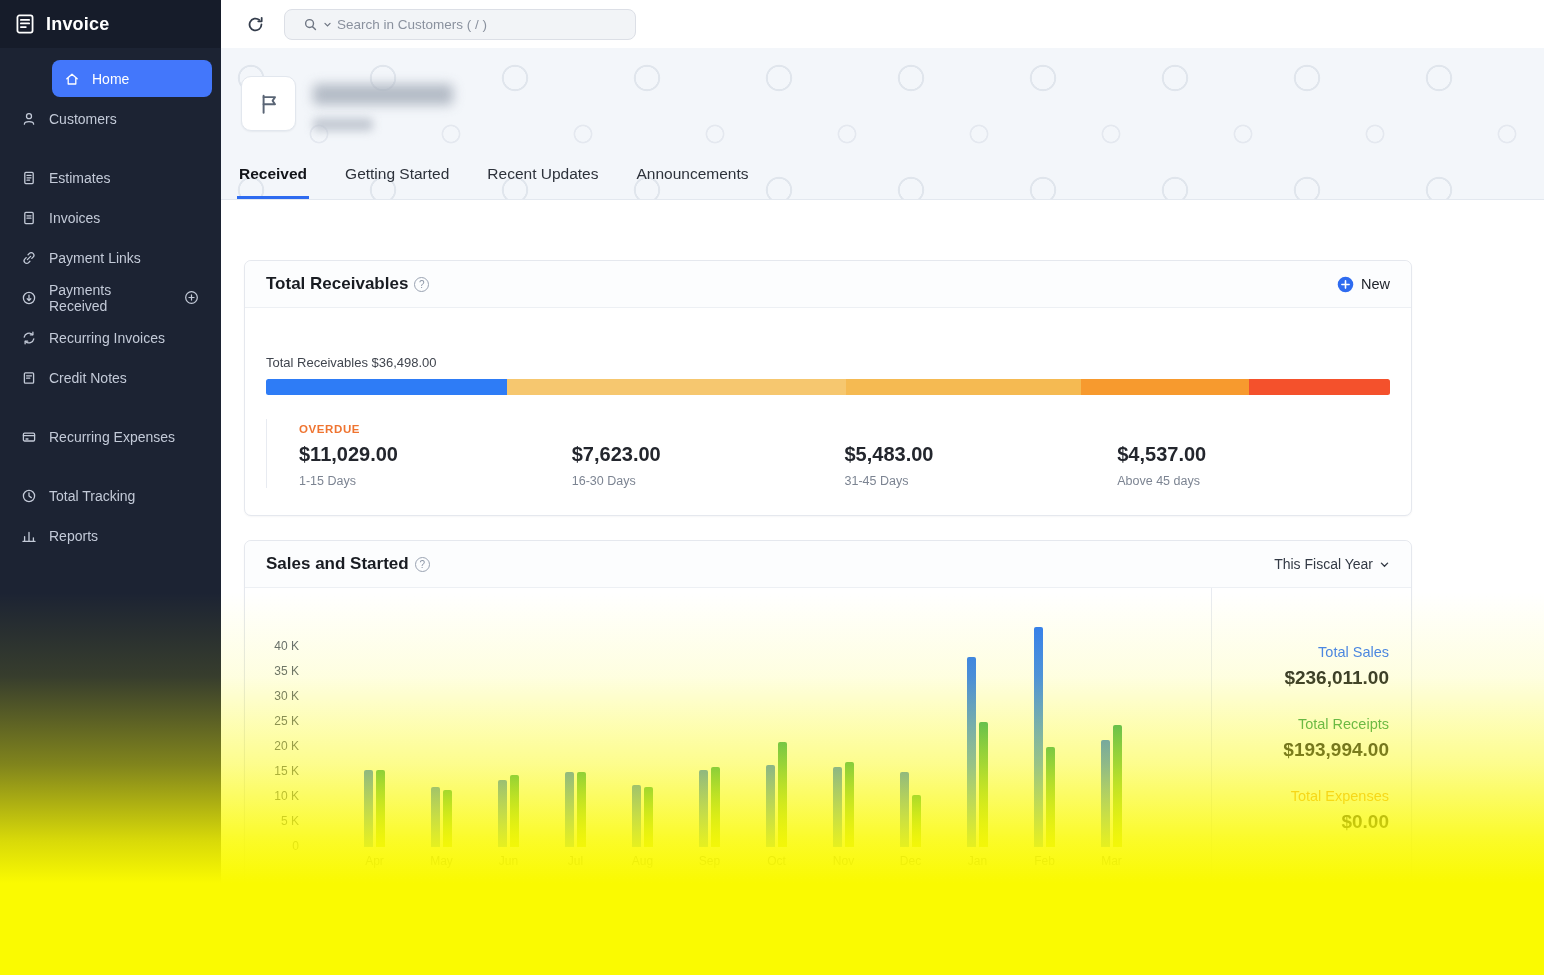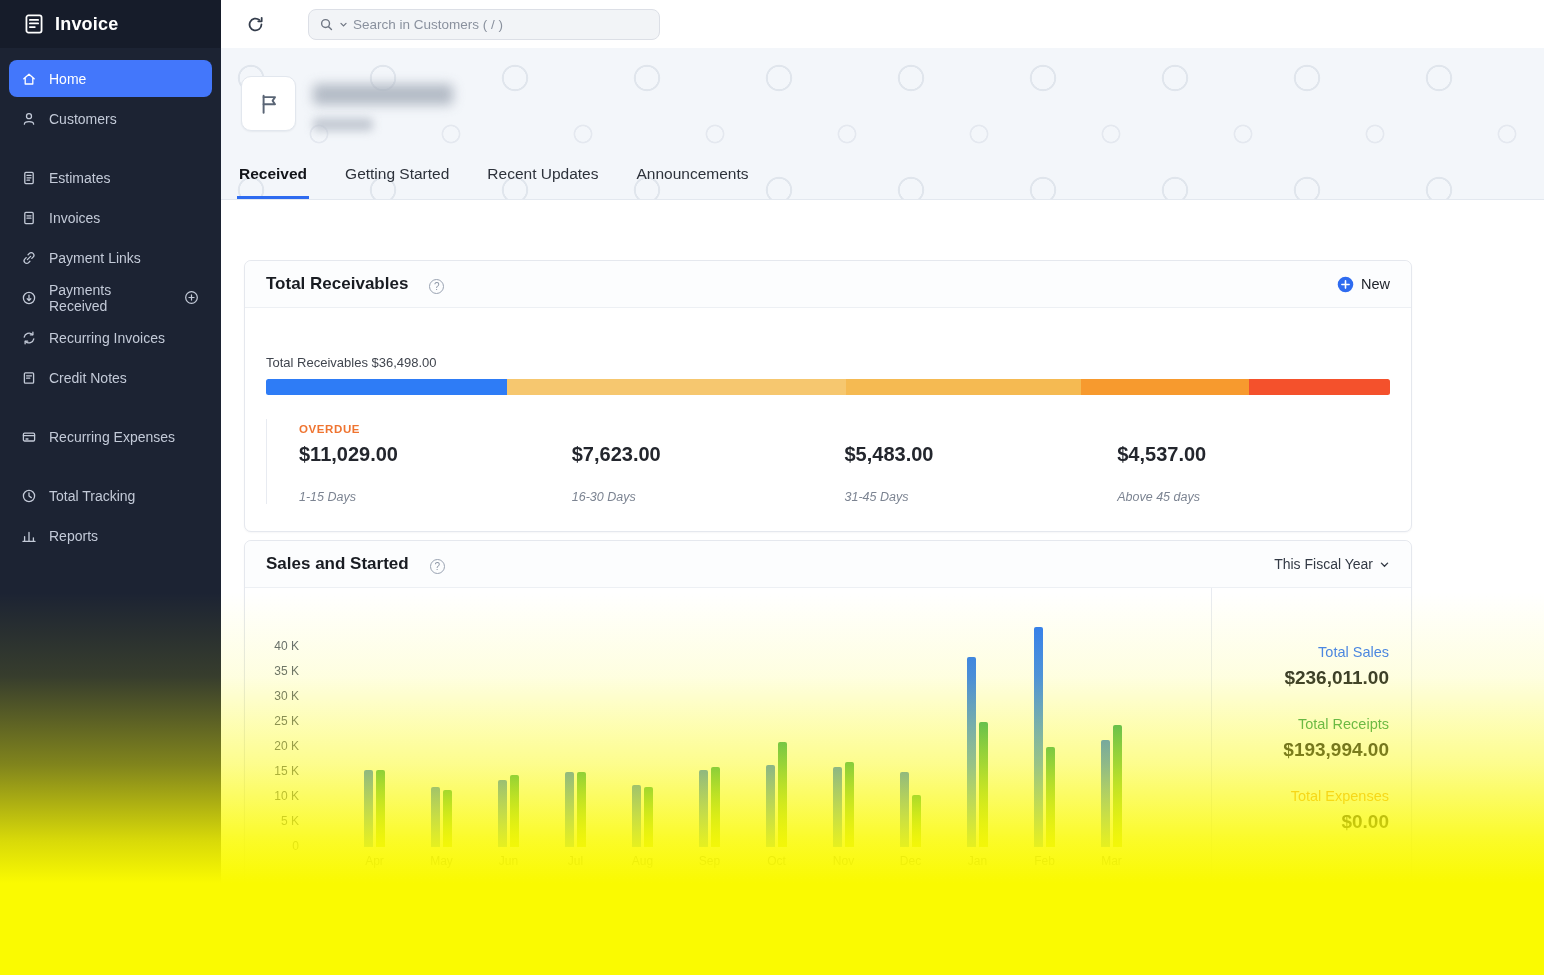--- a/index.html
+++ b/index.html
@@ -1,37 +1,37 @@
 <!DOCTYPE html>
 <html><head>
 <meta charset="utf-8">
 <style>
   * { margin:0; padding:0; box-sizing:border-box; }
   html,body { width:1544px; height:975px; overflow:hidden; }
   body { position:relative; font-family:"Liberation Sans", sans-serif; background:#fff; }
 
   
   .sidebar { position:absolute; left:0; top:0; bottom:0; width:221px; background:#1c2333; z-index:5; }
-  .logo-row { display:flex; align-items:center; gap:10px; height:48px; padding:0 23px; background:#161c2a; color:#fff; }
+  .logo-row { display:flex; align-items:center; gap:10px; height:48px; padding:0 14px; background:#161c2a; color:#fff; }
   .logo-title { font-size:18px; font-weight:700; letter-spacing:.2px; }
   .nav { padding:12px 9px 0; }
   .nav-group { margin-bottom:22px; }
   .nav-item { display:flex; align-items:center; gap:12px; height:37px; padding:0 12px; border-radius:8px;
               color:#c3cad8; font-size:14px; cursor:pointer; margin-bottom:3px; }
-  .nav-item.active { background:#4377fb; color:#fff; }
+  .nav-item.active { background:#4377fb; color:#fff;margin-left:43px; }
   .nav-item .icon { width:16px; height:16px; flex:none; display:flex; }
   .nav-item .trail { margin-left:auto; display:flex; }
   .icon svg { display:block; }
 
   
   .main { position:absolute; left:221px; top:0; right:0; bottom:0; background:#fff; }
   .topbar { height:48px; display:flex; align-items:center; padding-left:19px; gap:14px; background:#fff; }
   .icon-btn { width:30px; height:28px; display:flex; align-items:center; justify-content:center; color:#343d4c; cursor:pointer; }
   .searchbox { width:352px; height:31px; background:#f2f4f7; border:1px solid #dcdfe6; border-radius:8px;
-               display:flex; align-items:center; padding:0 10px; gap:5px; color:#6f7683;margin-left:24px; }
+               display:flex; align-items:center; padding:0 18px; gap:5px; color:#6f7683; }
   .searchbox input { border:none; background:transparent; outline:none; font-size:13.5px; color:#3c414b; flex:1; font-family:inherit; }
   .searchbox input::placeholder { color:#8a919e; }
 
   .header-band { position:relative; height:152px; border-bottom:1px solid #e3e8ef; background-color:#f3f6fa;
     background-image:
       radial-gradient(circle at 30px 30px, rgba(0,0,0,0) 11px, rgba(150,162,182,.20) 11.5px, rgba(150,162,182,.20) 12.8px, rgba(0,0,0,0) 13.6px),
       radial-gradient(circle at 98px 86px, rgba(0,0,0,0) 7.4px, rgba(150,162,182,.16) 8px, rgba(150,162,182,.16) 9px, rgba(0,0,0,0) 9.8px);
     background-size:132px 112px; }
   .org-box { position:absolute; left:20px; top:28px; width:55px; height:55px; background:#fff; border:1px solid #e2e7ee;
              border-radius:10px; display:flex; align-items:center; justify-content:center; color:#5a6575;
@@ -45,41 +45,41 @@
   .tab.active { color:#121419; font-weight:700; border-bottom-color:#2e6bf0; }
 
   .content { position:absolute; top:200px; left:0; right:0; bottom:0; background:#fff; }
 
   .card { position:absolute; left:23px; width:1168px; background:#fff; border:1px solid #e5e8ee; border-radius:7px;
           box-shadow:0 1px 2px rgba(16,24,40,.04); }
   #receivables-card { top:60px; }
   #sales-card { top:340px; height:490px; }
   .card-header { display:flex; align-items:center; justify-content:space-between; height:47px; padding:0 21px;
                  border-bottom:1px solid #edf0f4; background:#fcfdfe; border-radius:7px 7px 0 0; }
-  .card-title-wrap { display:flex; align-items:flex-end; gap:21px; }
+  .card-title-wrap { display:flex; align-items:center; gap:6px; }
   .card-title { font-size:17px; font-weight:600; color:#191c22; }
   .help-icon { width:15px; height:15px; border:1px solid #9aa3b2; border-radius:50%; color:#8b95a5; font-size:10px;
                display:flex; align-items:center; justify-content:center; cursor:pointer; }
   .new-btn { display:flex; align-items:center; gap:7px; cursor:pointer; font-size:14.5px; color:#20242c; font-weight:500; }
   .filter-btn { display:flex; align-items:center; gap:6px; font-size:14px; color:#333a45; cursor:pointer; }
 
   .recv-body { padding:20px 21px 27px; }
   .recv-summary { font-size:13px; color:#40454e;margin-top:27px; }
   .progress { display:flex; height:16px; border-radius:2.5px; overflow:hidden; margin-top:9px; }
   .progress .seg { height:100%; }
   .recv-cols { display:flex; margin-top:24px; }
   .col-current { width:212px; }
   .tiny-label { font-size:11.5px; letter-spacing:.6px; font-weight:700; }
   .label-current { color:#4a6fc9; }
   .label-overdue { color:#ef7430; }
   .amount { font-size:20px; color:#23262d; font-weight:600; margin-top:9px; }
   .recv-divider { width:1px; background:#e8ebf1; }
   .overdue-grid { flex:1; display:grid; grid-template-columns:repeat(4,1fr); padding-left:32px; }
   .bucket-top { height:15px; }
-  .bucket .range { font-size:12.5px; color:#7c8492; margin-top:24px;font-style:italic; }
+  .bucket .range { font-size:12.5px; color:#7c8492; margin-top:8px; }
 
   .sales-body { display:flex; height:442px; }
   .chart-region { flex:1; padding:59px 6px 0 12px; }
   .chart-wrap { display:flex; }
   .y-axis { width:54px; position:relative; height:200px; flex:none; }
   .y-tick { position:absolute; right:12px; font-size:12px; color:#5d6572; }
   .plot { flex:1; height:200px; display:flex; align-items:flex-end; justify-content:space-around; padding:0 60px 0 30px; }
   .bar-group { position:relative; display:flex; gap:3px; align-items:flex-end; height:200px; }
   .bar { width:9px; border-radius:2px 2px 0 0; }
   .x-label { position:absolute; top:207px; left:50%; transform:translateX(-50%); font-size:12px; color:#697180; white-space:nowrap; }

